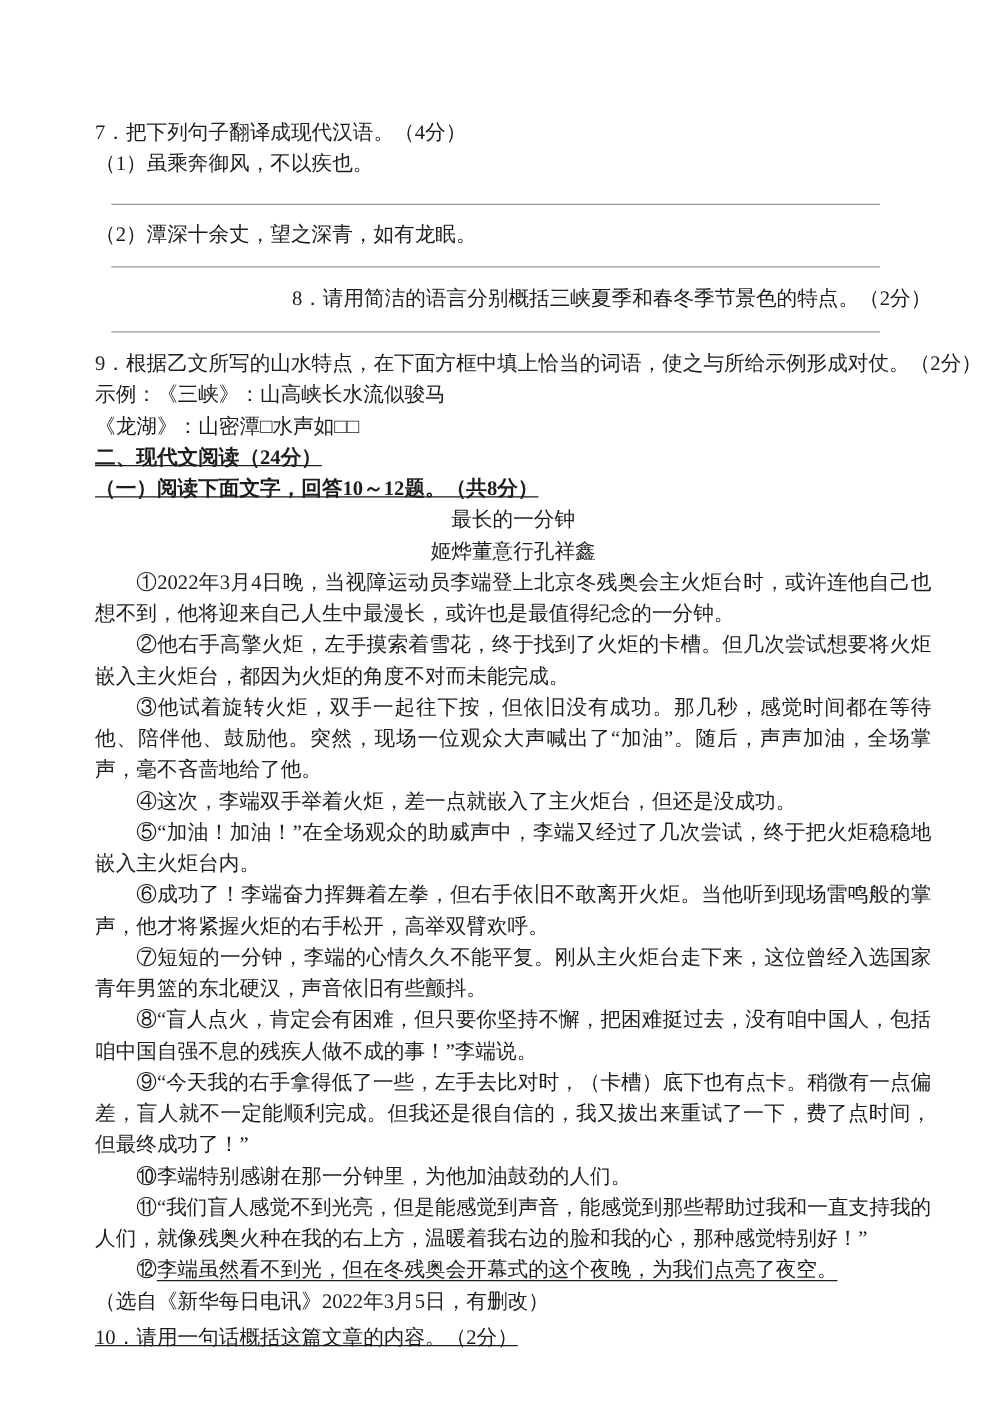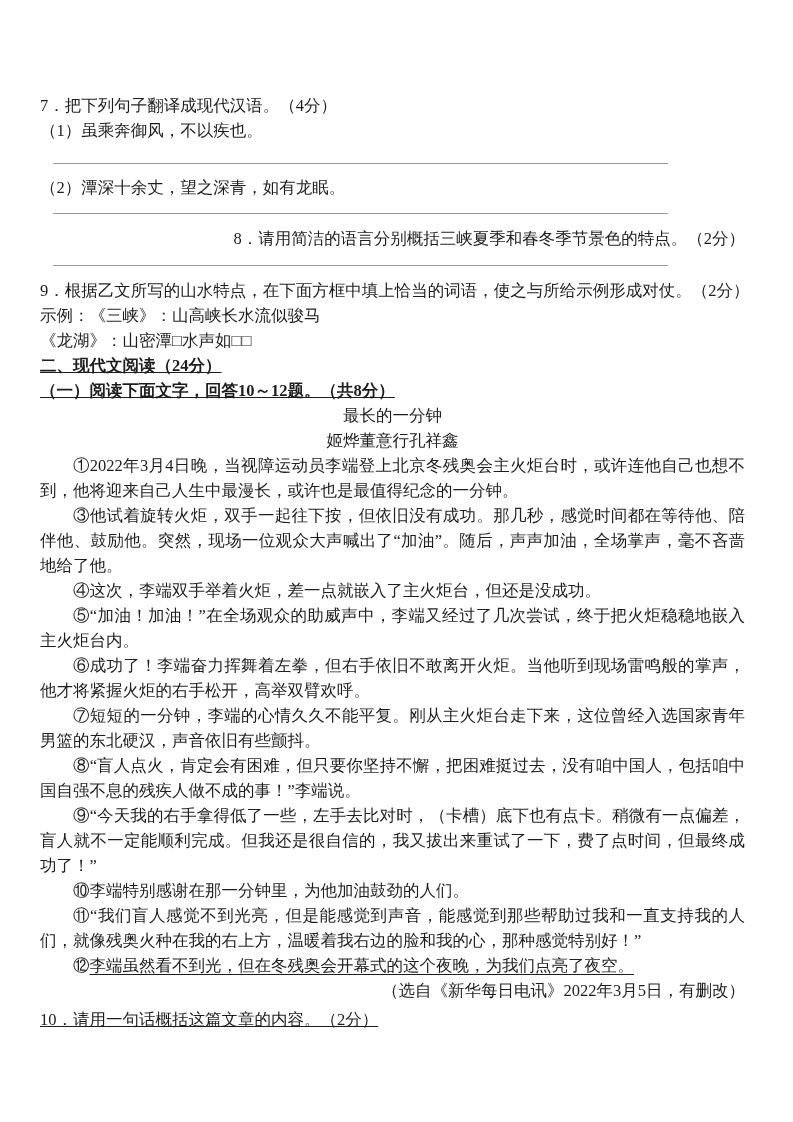--- a/index.html
+++ b/index.html
@@ -1,25 +1,25 @@
 <!DOCTYPE html>
 <html><head>
 <meta charset="utf-8">
 <style>
   html,body{margin:0;padding:0;}
   body{
     width:793px;height:1122px;background:#ffffff;overflow:hidden;
     font-family:"Liberation Serif","DejaVu Serif",serif;
     font-size:16.5px;line-height:25px;color:#1d1d1d;
   }
-  .page{box-sizing:border-box;width:793px;height:1122px;padding:93px 48px 0 40px;background:#ffffff;}
+  .page{box-sizing:border-box;width:793px;height:1122px;padding:93px 48px 0 76px;background:#ffffff;}
   .row{white-space:nowrap;}
   .bold{font-weight:bold;text-decoration:underline;}
   .center{text-align:center;white-space:normal;}
-  .right{text-align:right;}
+  .right{text-align:left;}
   .para{margin:0;text-indent:2em;text-align:justify;}
   .answer-line{height:0;border-bottom:1px solid #9a9a9a;width:615px;margin-left:13px;}
   .al-1{margin-top:20px;}
   .al-2{margin-top:13px;}
   .al-3{margin-top:14px;}
   .mt11{margin-top:11px;}
   .mt12{margin-top:12px;text-align:right;}
   .mt4{margin-top:4px;text-decoration:underline;}
   .u{text-decoration:underline;text-underline-offset:3px;}
 </style>
@@ -41,20 +41,21 @@
   <div class="row">示例：《三峡》：山高峡长水流似骏马</div>
   <div class="row">《龙湖》：山密潭□水声如□□</div>
 
   <div class="row bold">二、现代文阅读（24分）</div>
   <div class="row bold">（一）阅读下面文字，回答10～12题。（共8分）</div>
 
   <div class="center">最长的一分钟</div>
   <div class="center">姬烨董意行孔祥鑫</div>
 
   <p class="para"><span>①</span><span>2022年3月4日晚，当视障运动员李端登上北京冬残奥会主火炬台时，或许连他自己也想不到，他将迎来自己人生中最漫长，或许也是最值得纪念的一分钟。</span></p>
+  <p class="para"><span>②</span><span>他右手高擎火炬，左手摸索着雪花，终于找到了火炬的卡槽。但几次尝试想要将火炬嵌入主火炬台，都因为火炬的角度不对而未能完成。</span></p>
   <p class="para"><span>③</span><span>他试着旋转火炬，双手一起往下按，但依旧没有成功。那几秒，感觉时间都在等待他、陪伴他、鼓励他。突然，现场一位观众大声喊出了“加油”。随后，声声加油，全场掌声，毫不吝啬地给了他。</span></p>
   <p class="para"><span>④</span><span>这次，李端双手举着火炬，差一点就嵌入了主火炬台，但还是没成功。</span></p>
   <p class="para"><span>⑤</span><span>“加油！加油！”在全场观众的助威声中，李端又经过了几次尝试，终于把火炬稳稳地嵌入主火炬台内。</span></p>
   <p class="para"><span>⑥</span><span>成功了！李端奋力挥舞着左拳，但右手依旧不敢离开火炬。当他听到现场雷鸣般的掌声，他才将紧握火炬的右手松开，高举双臂欢呼。</span></p>
   <p class="para"><span>⑦</span><span>短短的一分钟，李端的心情久久不能平复。刚从主火炬台走下来，这位曾经入选国家青年男篮的东北硬汉，声音依旧有些颤抖。</span></p>
   <p class="para"><span>⑧</span><span>“盲人点火，肯定会有困难，但只要你坚持不懈，把困难挺过去，没有咱中国人，包括咱中国自强不息的残疾人做不成的事！”李端说。</span></p>
   <p class="para"><span>⑨</span><span>“今天我的右手拿得低了一些，左手去比对时，（卡槽）底下也有点卡。稍微有一点偏差，盲人就不一定能顺利完成。但我还是很自信的，我又拔出来重试了一下，费了点时间，但最终成功了！”</span></p>
   <p class="para"><span>⑩</span><span>李端特别感谢在那一分钟里，为他加油鼓劲的人们。</span></p>
   <p class="para"><span>⑪</span><span>“我们盲人感觉不到光亮，但是能感觉到声音，能感觉到那些帮助过我和一直支持我的人们，就像残奥火种在我的右上方，温暖着我右边的脸和我的心，那种感觉特别好！”</span></p>
   <p class="para"><span>⑫</span><span class="u">李端虽然看不到光，但在冬残奥会开幕式的这个夜晚，为我们点亮了夜空。</span></p>

